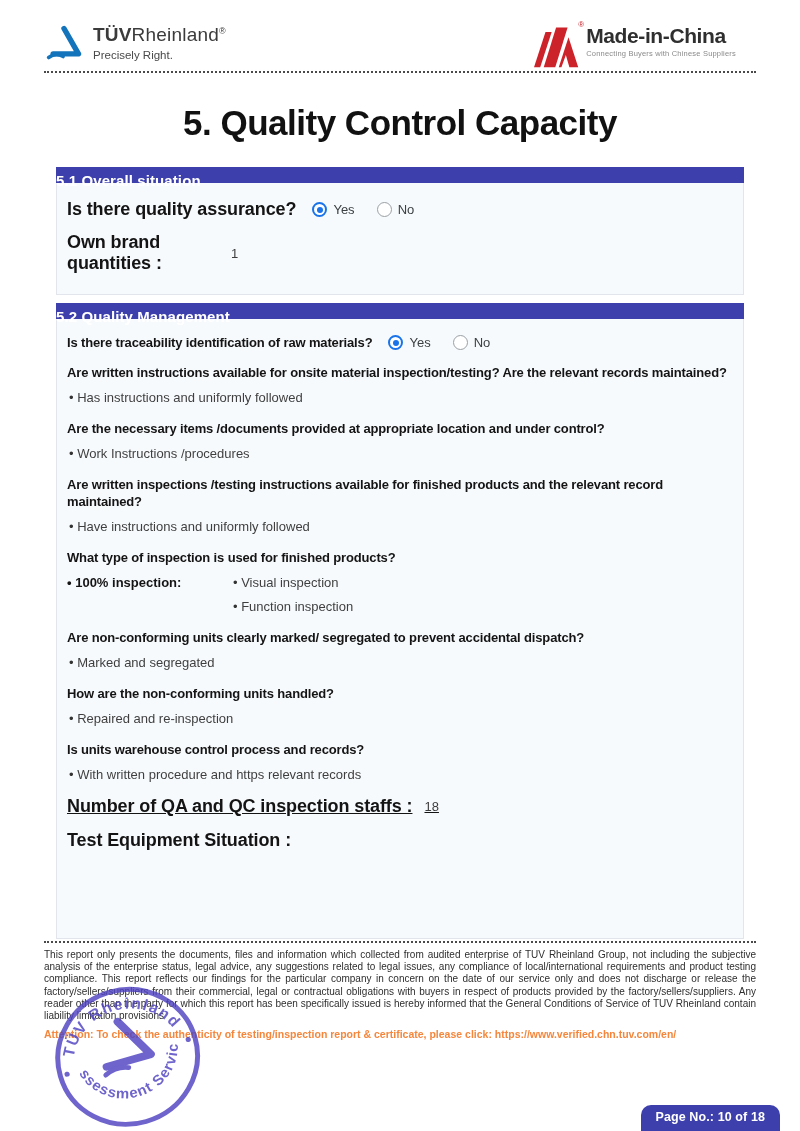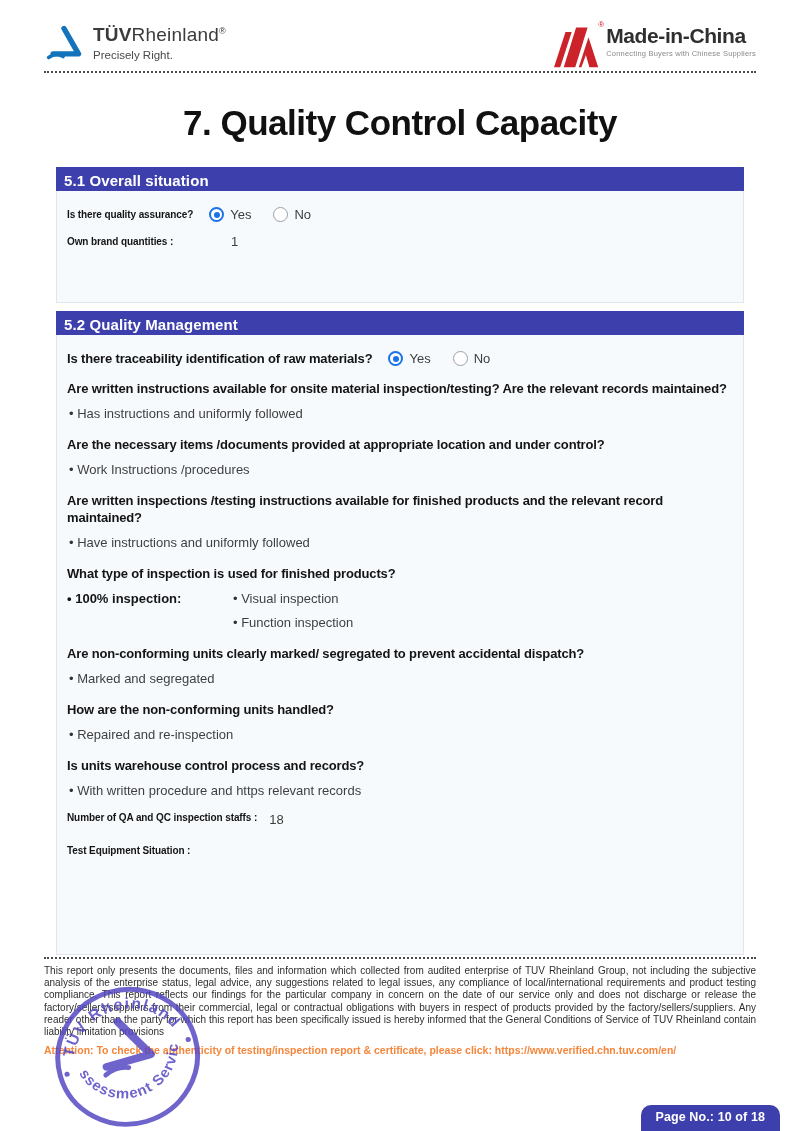--- a/index.html
+++ b/index.html
@@ -3,21 +3,21 @@
 <meta charset="utf-8">
 <style>
   * { margin:0; padding:0; box-sizing:border-box; }
   html,body { background:#ffffff; }
   .page {
     position:relative; width:800px; height:1131px; margin:0 auto;
     background:#ffffff; overflow:hidden;
     font-family:"Liberation Sans","DejaVu Sans",sans-serif; color:#141414;
   }
   
-  .hdr { display:flex; justify-content:space-between; align-items:flex-start; padding:24px 44px 0 44px; }
+  .hdr { display:flex; justify-content:space-between; align-items:flex-start; padding:24px 64px 0 44px; }
   .tuv-logo { display:flex; align-items:flex-start; gap:9px; }
   .tuv-tri { width:40px; height:38px; flex:0 0 auto; }
   .tuv-txt .brand { font-size:19px; letter-spacing:.2px; color:#3b3b3b; }
   .tuv-txt .brand b { font-weight:bold; }
   .tuv-txt .reg { font-size:9px; vertical-align:super; color:#3b3b3b; }
   .tuv-txt .tag { font-size:11.5px; color:#4a4a4a; margin-top:3px; }
   .mic-logo { display:flex; align-items:flex-start; gap:6px; }
   .mic-m { width:46px; height:42px; position:relative; top:2px; }
   .mic-txt { position:relative; }
   .mic-reg { position:absolute; left:-8px; top:-4px; font-size:8px; color:#cc2229; }
@@ -25,50 +25,50 @@
   .mic-tag { font-size:7.5px; color:#8a8a8a; margin-top:1px; letter-spacing:.2px; }
   .dotline { margin:5px 44px 0 44px; border-top:2px dotted #4a4a4a; height:0; }
   
   .title { text-align:center; margin-top:30px; font-size:35px; font-weight:bold; color:#111; letter-spacing:-0.5px; }
   
   .sec { margin:0 56px; }
   .sec1 { margin-top:24px; }
   .sec2 { margin-top:8px; }
   .sec-hdr {
     background:#3d3fac; color:#ffffff; font-size:15px; font-weight:bold;
-    height:24px; line-height:28px; padding-left:8px; letter-spacing:.1px;
+    height:16px; line-height:28px; padding-left:0; letter-spacing:.1px;
   }
   .sec-body {
     background:#f7fafd; border:1px solid #e2e6ec; border-top:none;
     padding:4px 10px 14px 10px;
   }
   .sec1 .sec-body { height:112px; }
   .sec2 .sec-body { height:620px; }
   .row { display:flex; align-items:center; margin-top:12px; }
   .row.first { margin-top:12px; }
-  .lbl { font-weight:bold; font-size:10px; letter-spacing:-0.1px; width:164px; flex:0 0 auto; }
+  .lbl { font-weight:bold; font-size:18px; letter-spacing:-0.1px; width:164px; flex:0 0 auto; }
   .val { font-size:13px; color:#3d3d3d; }
   .q-inline { font-weight:bold; font-size:13px; letter-spacing:-0.15px; }
   
   .radio-group { display:flex; gap:22px; margin-left:16px; }
   .radio-opt { display:flex; align-items:center; gap:6px; cursor:pointer; }
   .radio { width:15px; height:15px; border-radius:50%; background:#fff; border:1.5px solid #9aa0a6; position:relative; flex:0 0 auto; }
   .radio.on { border:2px solid #1a73e8; }
   .radio.on::after { content:""; position:absolute; left:2.5px; top:2.5px; width:6px; height:6px; border-radius:50%; background:#1a73e8; }
   .radio-lbl { font-size:13px; color:#3c4043; }
   
   .q { font-weight:bold; font-size:13px; letter-spacing:-0.15px; margin-top:14px; line-height:17px; }
   .a { font-size:13px; color:#3f3f3f; margin-top:8px; line-height:17px; padding-left:2px; }
   .a::before { content:"•  "; color:#333; }
   .insp-row { display:flex; margin-top:8px; }
   .insp-lbl { font-weight:bold; font-size:13px; width:164px; flex:0 0 auto; line-height:17px; }
   .insp-lbl::before { content:"•  "; }
   .insp-answers .a { margin-top:0; }
   .insp-answers .a + .a { margin-top:7px; }
-  .staff-row { display:flex; margin-top:13px; }
+  .staff-row { display:flex; align-items:center; margin-top:13px;text-decoration:underline; }
   .staff-row .lbl { width:auto; }
   .staff-row .val { margin-left:12px; }
   .equip-row { margin-top:13px; }
   
   .foot-dotline { margin:2px 44px 0 44px; border-top:2px dotted #4a4a4a; }
   .disclaimer {
     margin:6px 44px 2px 44px; font-size:10px; line-height:12.2px; color:#2e2e2e;
     text-align:justify; letter-spacing:0;
   }
   .attention { margin:6px 44px 0 44px; font-size:10.5px; font-weight:bold; color:#f5863b; line-height:13px; }
@@ -104,21 +104,21 @@
       </svg>
       <div class="mic-txt">
         <span class="mic-reg">®</span>
         <div class="mic-brand">Made-in-China</div>
         <div class="mic-tag">Connecting Buyers with Chinese Suppliers</div>
       </div>
     </div>
   </div>
   <div class="dotline"></div>
 
-  <div class="title">7. Quality Control Capacity</div>
+  <div class="title">5. Quality Control Capacity</div>
 
   <div class="sec sec1">
     <div class="sec-hdr">5.1 Overall situation</div>
     <div class="sec-body">
       <div class="row first">
         <span class="lbl" style="width:auto">Is there quality assurance?</span>
         <span class="radio-group">
           <span class="radio-opt">
             <span class="radio on"></span>
             <span class="radio-lbl">Yes</span>

